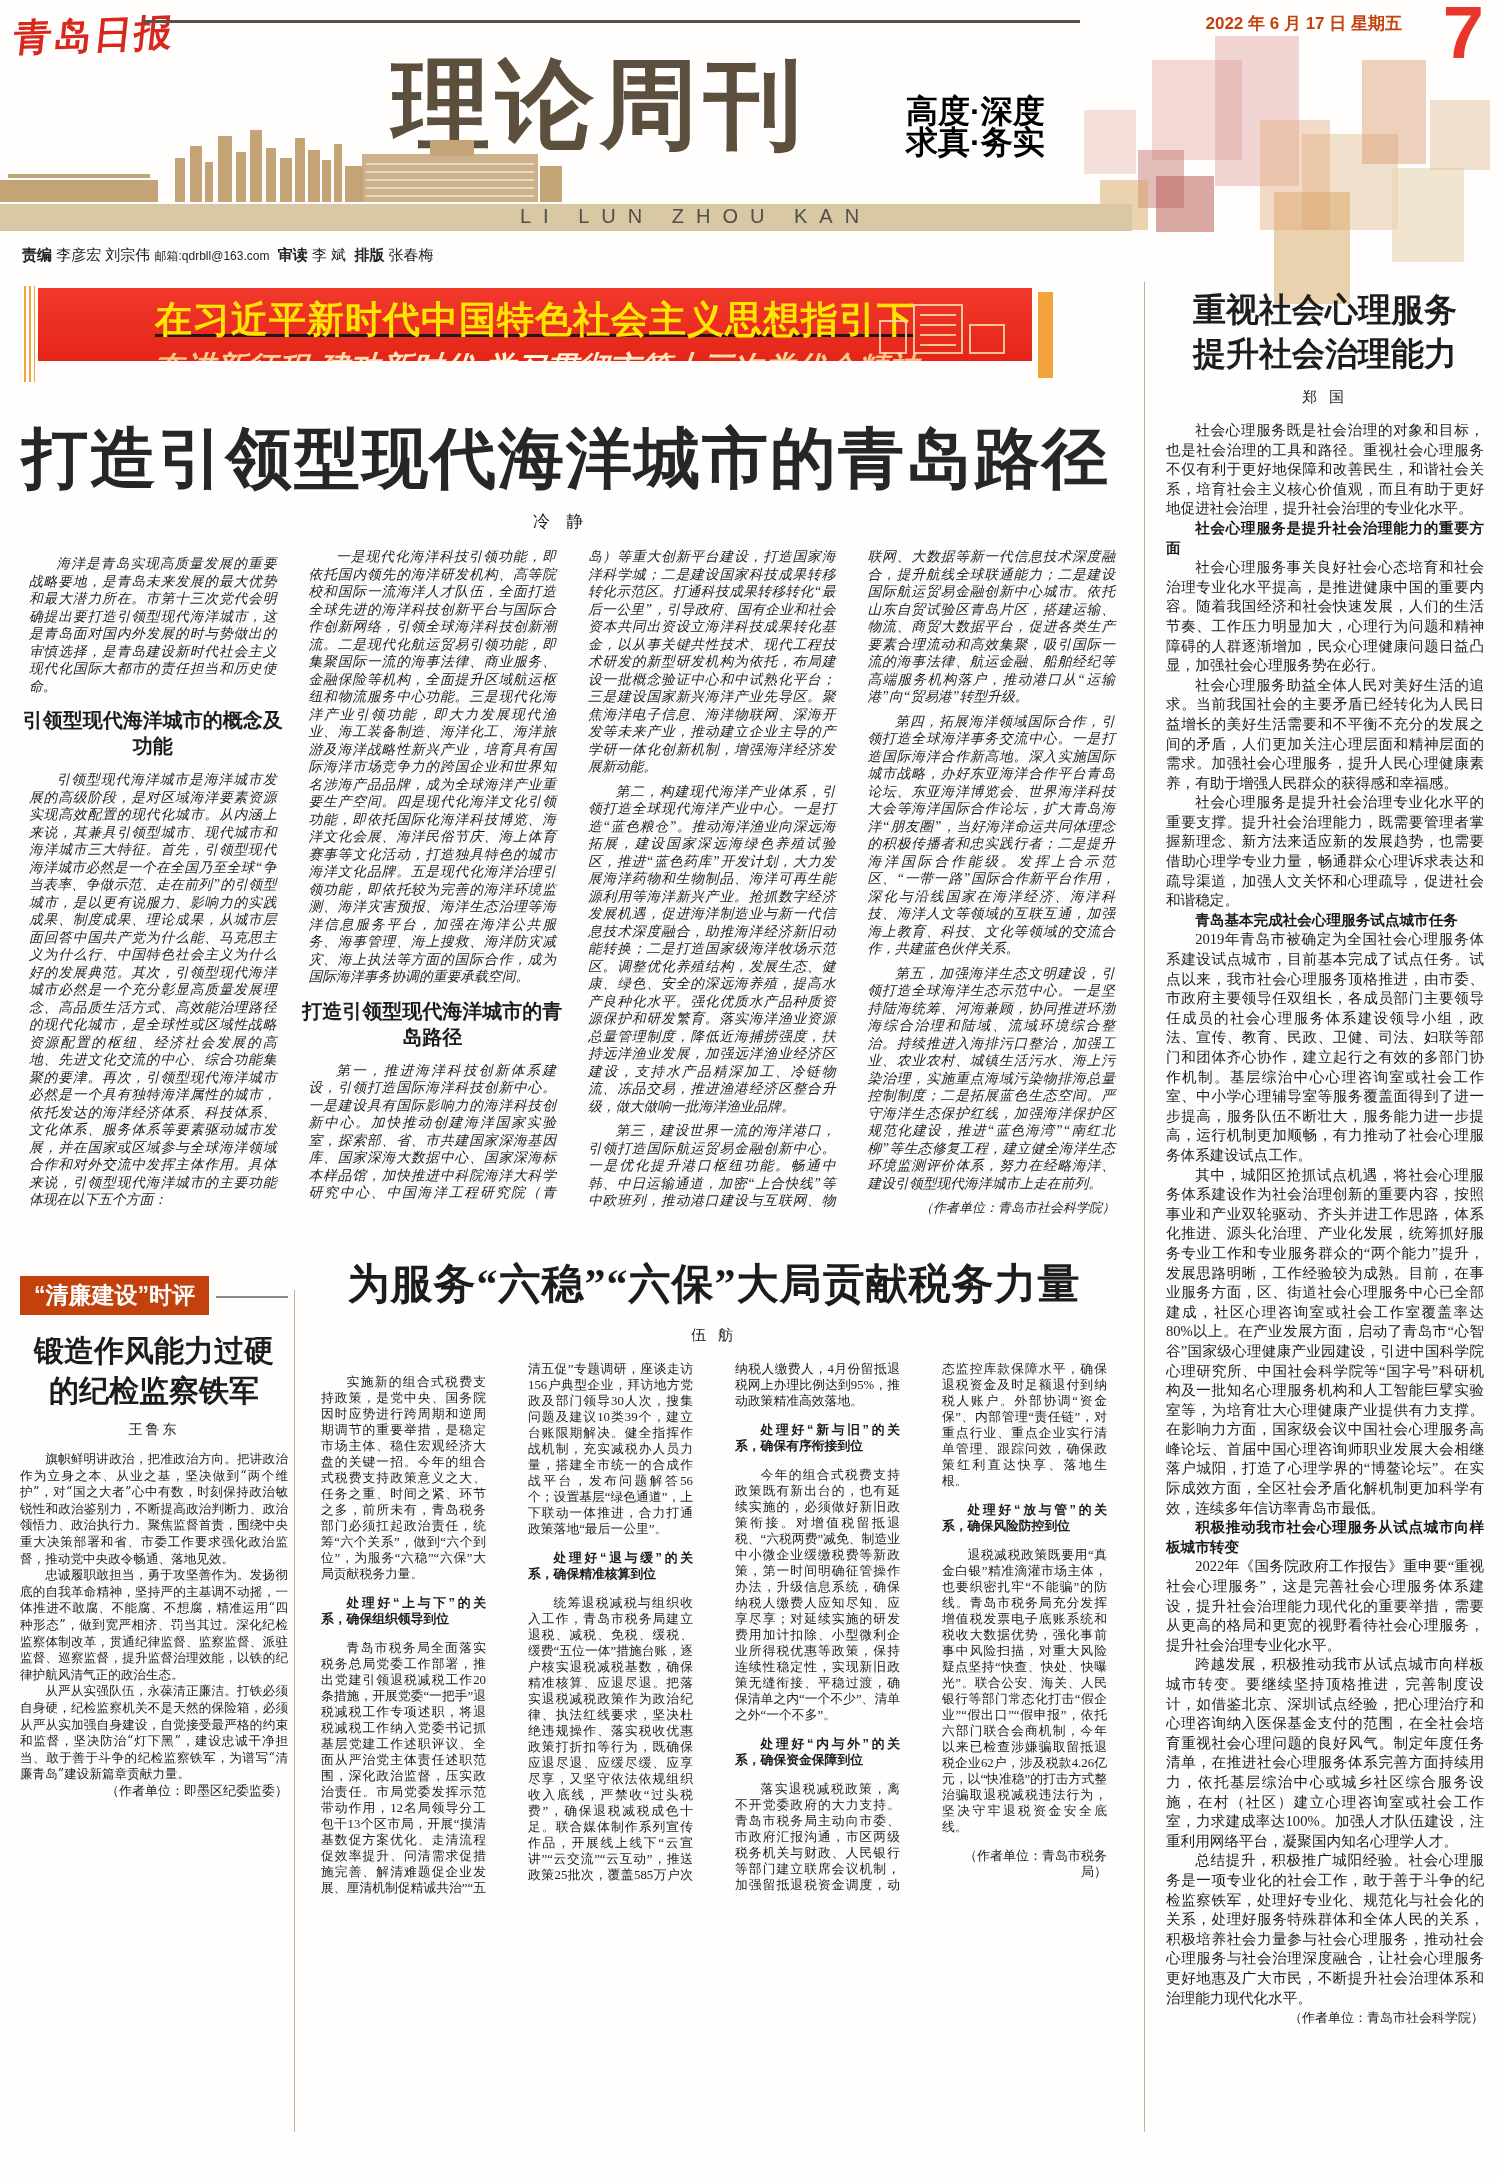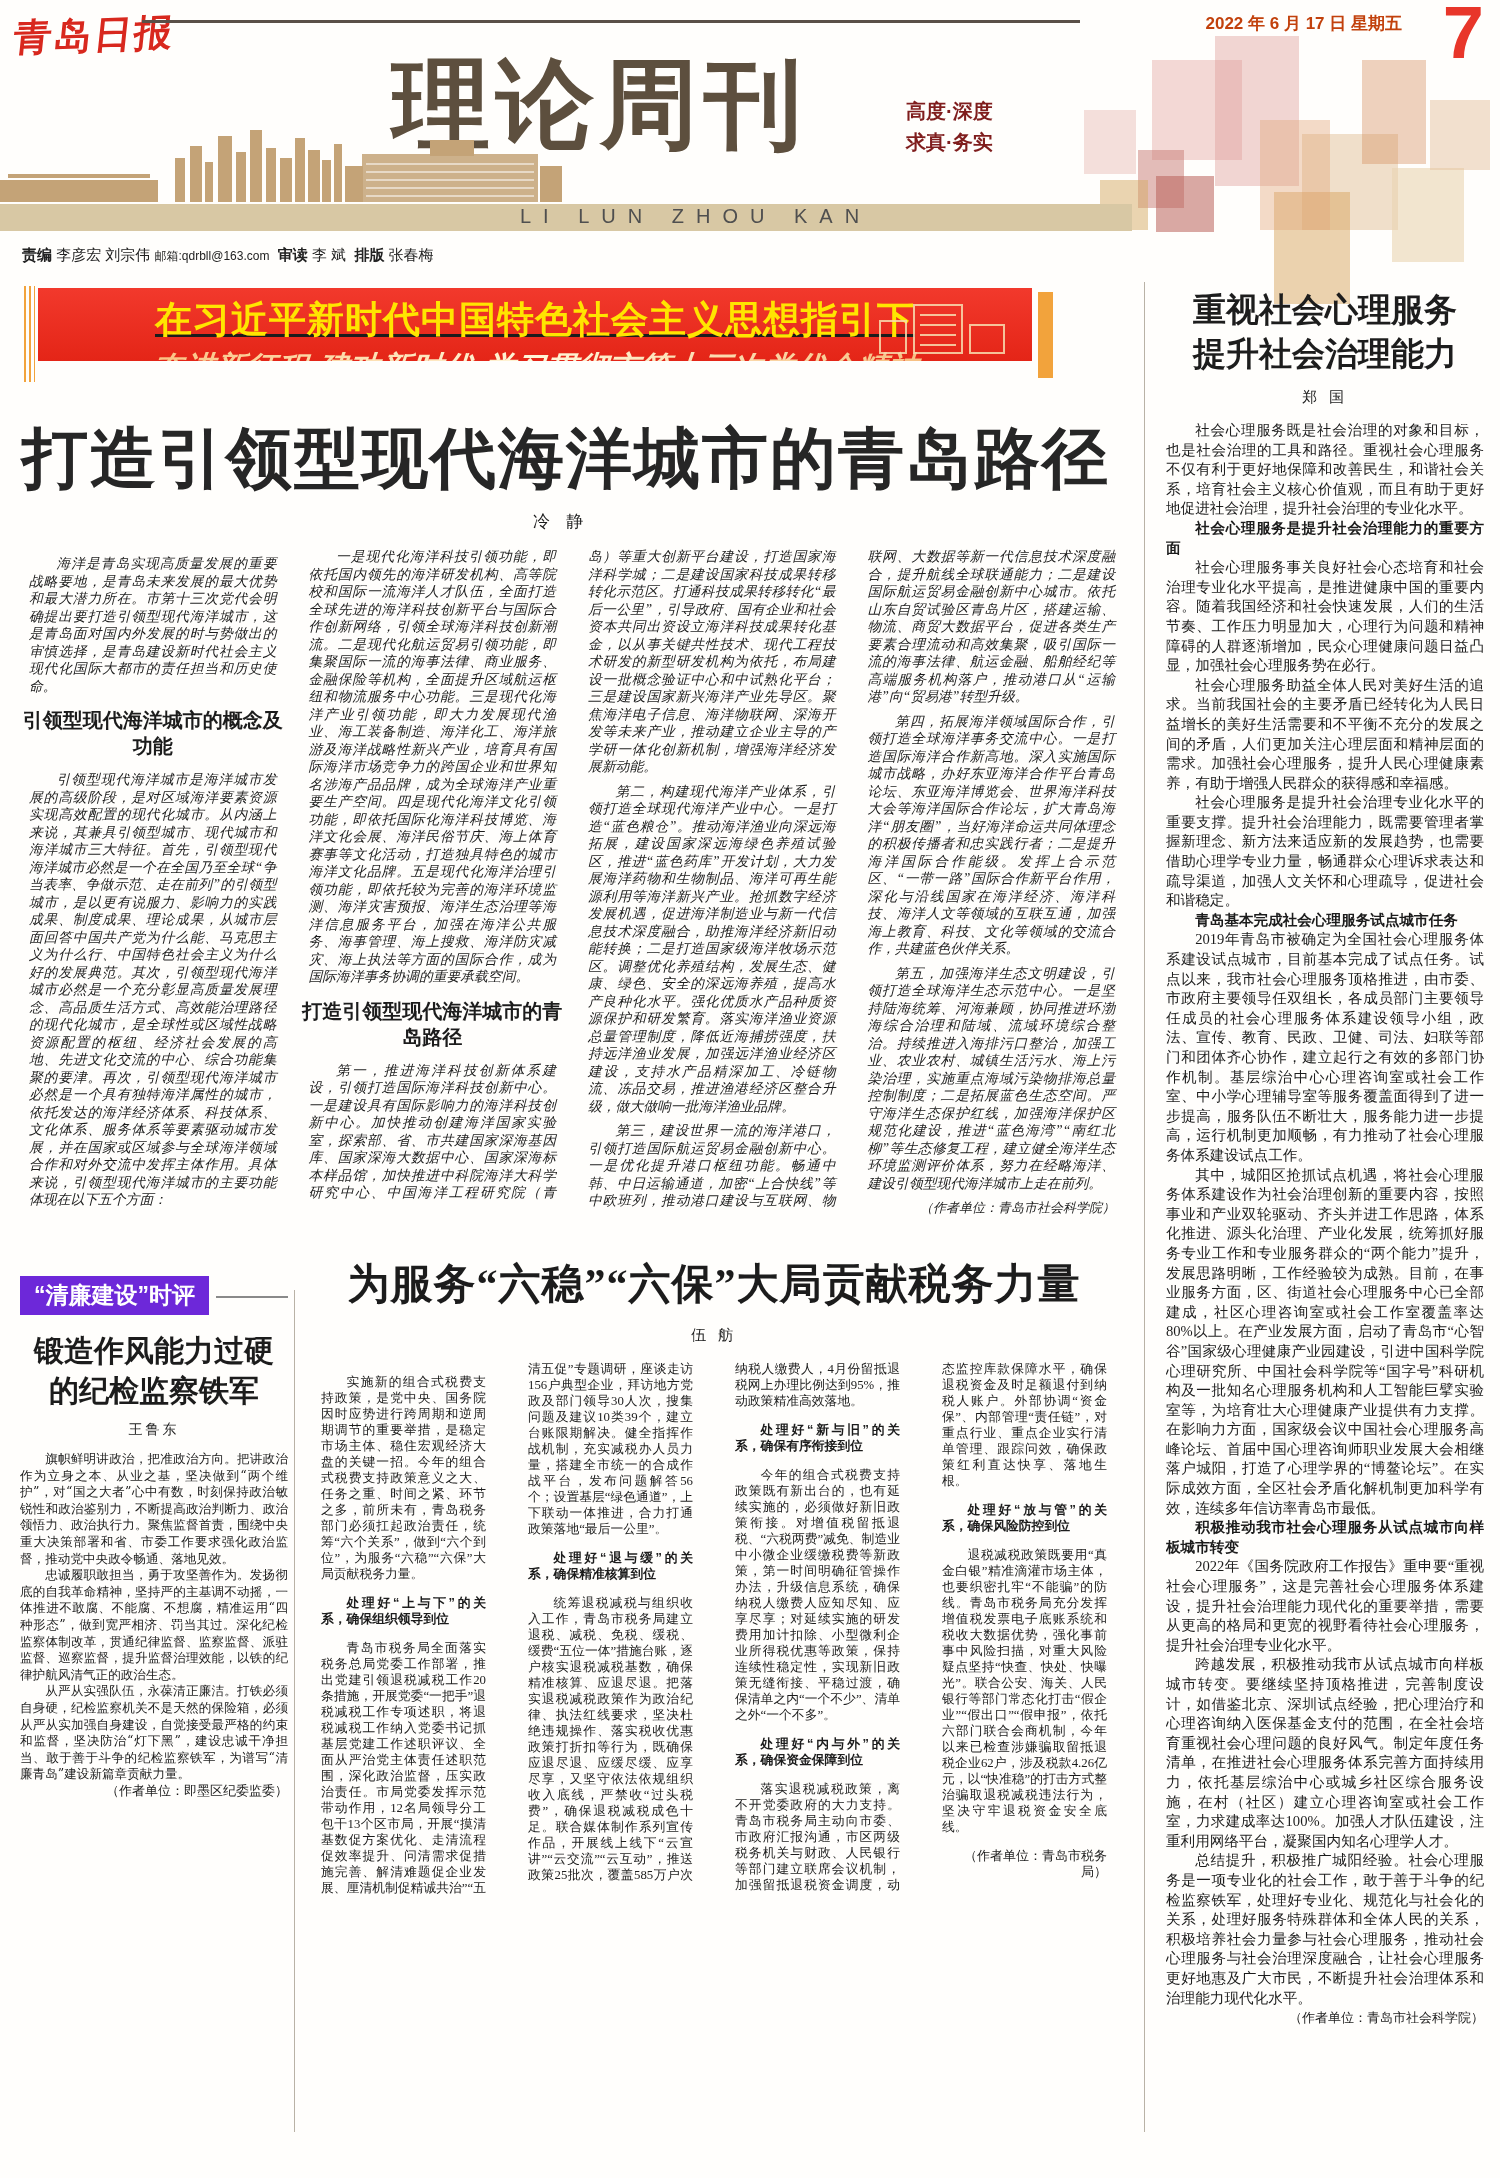--- a/index.html
+++ b/index.html
@@ -7,21 +7,21 @@
         font-family:"Liberation Serif",serif;color:#1c1c1c;overflow:hidden;}
   .abs{position:absolute;}
   
   .paper-logo{left:14px;top:10px;font-size:38px;font-weight:900;color:#d8281e;
       font-family:"DejaVu Serif",serif;transform:skewX(-8deg) rotate(-2deg);letter-spacing:2px;}
   .top-rule{left:142px;top:20px;width:938px;height:3px;background:#5a5048;}
   .date-line{right:98px;top:12px;font-size:17px;font-weight:bold;font-family:"Liberation Sans",sans-serif;color:#c2410c;}
   .page-num{right:16px;top:-10px;font-size:74px;font-weight:900;color:#e8362a;font-family:"Liberation Sans",sans-serif;}
   .section-title{left:392px;top:40px;font-size:98px;font-weight:900;color:#5d4f3e;
       letter-spacing:6px;font-family:"Liberation Serif",serif;}
-  .tagline{left:906px;top:96px;font-size:20px;line-height:31px;color:#7f1d1d;
+  .tagline{left:906px;top:96px;font-size:32px;line-height:31px;color:#000000;
       font-family:"Liberation Sans",sans-serif;font-weight:600;}
   .band{left:0;top:204px;width:1132px;height:27px;background:#d8c8a4;}
   .pinyin{left:520px;top:205px;font-size:20px;letter-spacing:12px;color:#4f4f4f;
       font-family:"Liberation Sans",sans-serif;}
   .skyline{left:0;top:126px;}
   .mosaic div{position:absolute;}
   .credits{left:22px;top:246px;font-size:15px;font-family:"Liberation Sans",sans-serif;color:#222;}
   .credits b{font-weight:bold;}
   .credits .mail{font-size:12px;}
   
@@ -50,21 +50,21 @@
   .rule-v-right{left:1144px;top:282px;width:1px;height:1850px;background:#b9b2a6;}
   
   .psych{left:1166px;top:288px;width:318px;}
   .psych-title{font-size:33px;font-weight:900;text-align:center;line-height:44px;color:#1d1d1d;}
   .psych-byline{text-align:center;font-size:15px;letter-spacing:4px;margin:12px 0 14px;}
   .psych-body{font-size:14.6px;line-height:19.6px;text-align:justify;height:1622px;overflow:hidden;}
   .psych-body p{margin:0;text-indent:2em;}
   .psych-body p.sub{font-family:"Liberation Sans",sans-serif;font-weight:bold;}
   
   .commentary{left:20px;top:1276px;width:268px;height:858px;overflow:hidden;}
-  .kicker{display:inline-block;background:#6d28d9;color:#fff;font-weight:bold;
+  .kicker{display:inline-block;background:#c2410c;color:#fff;font-weight:bold;
       font-family:"Liberation Sans",sans-serif;font-size:23px;padding:4px 14px;}
   .kicker-line{position:absolute;left:196px;top:20px;width:72px;height:2px;background:#8a8a8a;}
   .comm-title{margin-top:16px;text-align:center;font-size:30px;font-weight:900;line-height:40px;}
   .comm-byline{text-align:center;font-size:14px;letter-spacing:3px;margin:10px 0 12px;}
   .comm-body{font-size:12.6px;line-height:16.6px;text-align:justify;font-family:"DejaVu Serif",serif;}
   .comm-body p{margin:0;text-indent:2em;}
   .rule-v-mid{left:294px;top:1290px;width:1px;height:842px;background:#b9b2a6;}
   
   .tax{left:308px;top:1256px;width:812px;}
   .tax-title{text-align:center;font-size:42px;font-weight:900;letter-spacing:1px;}

